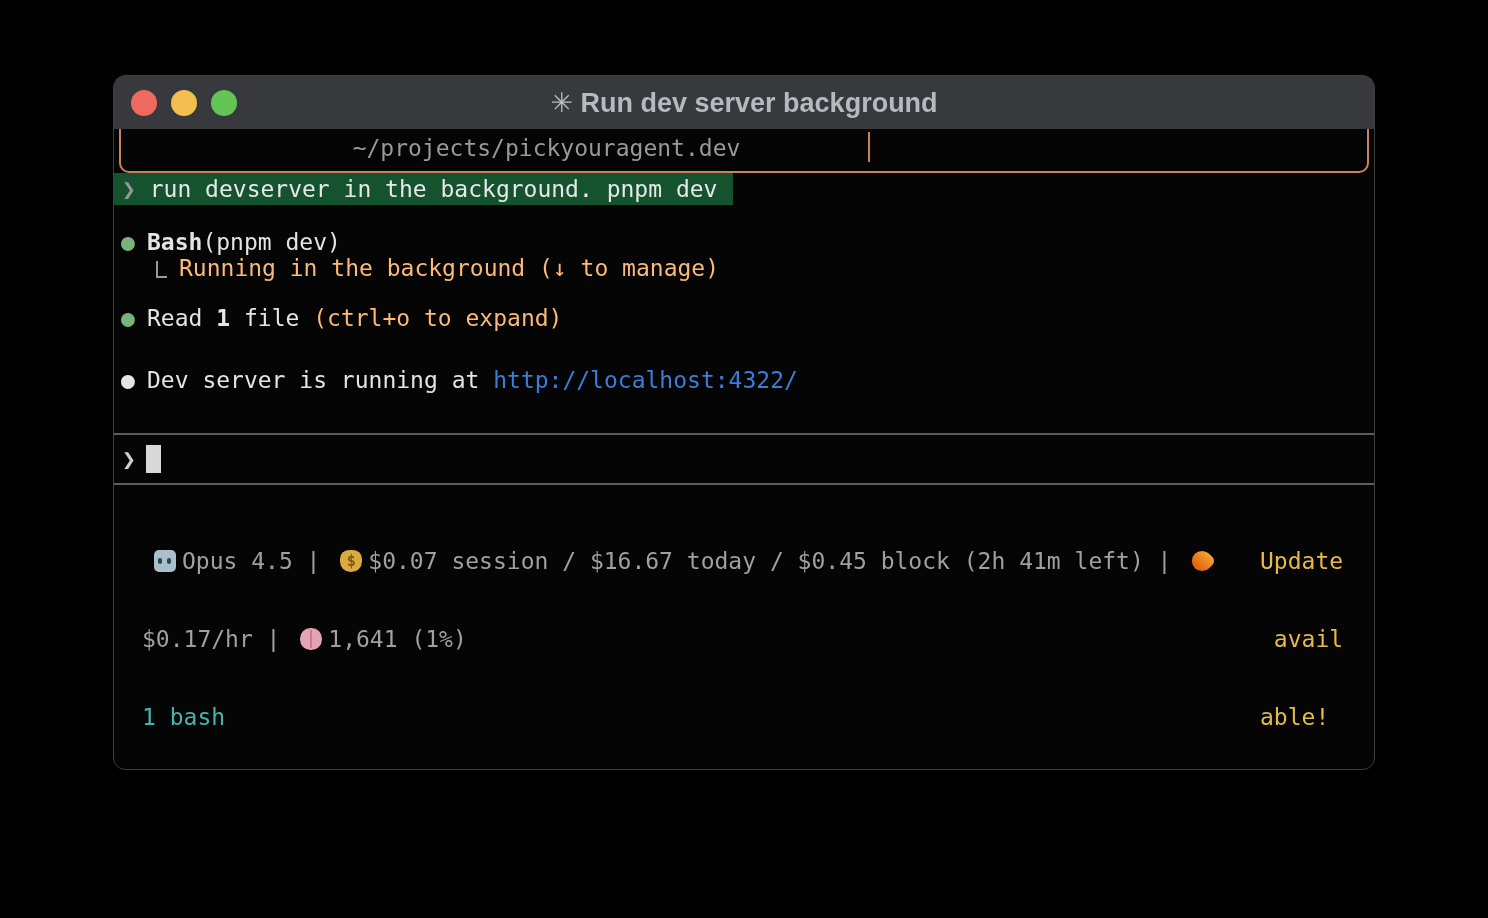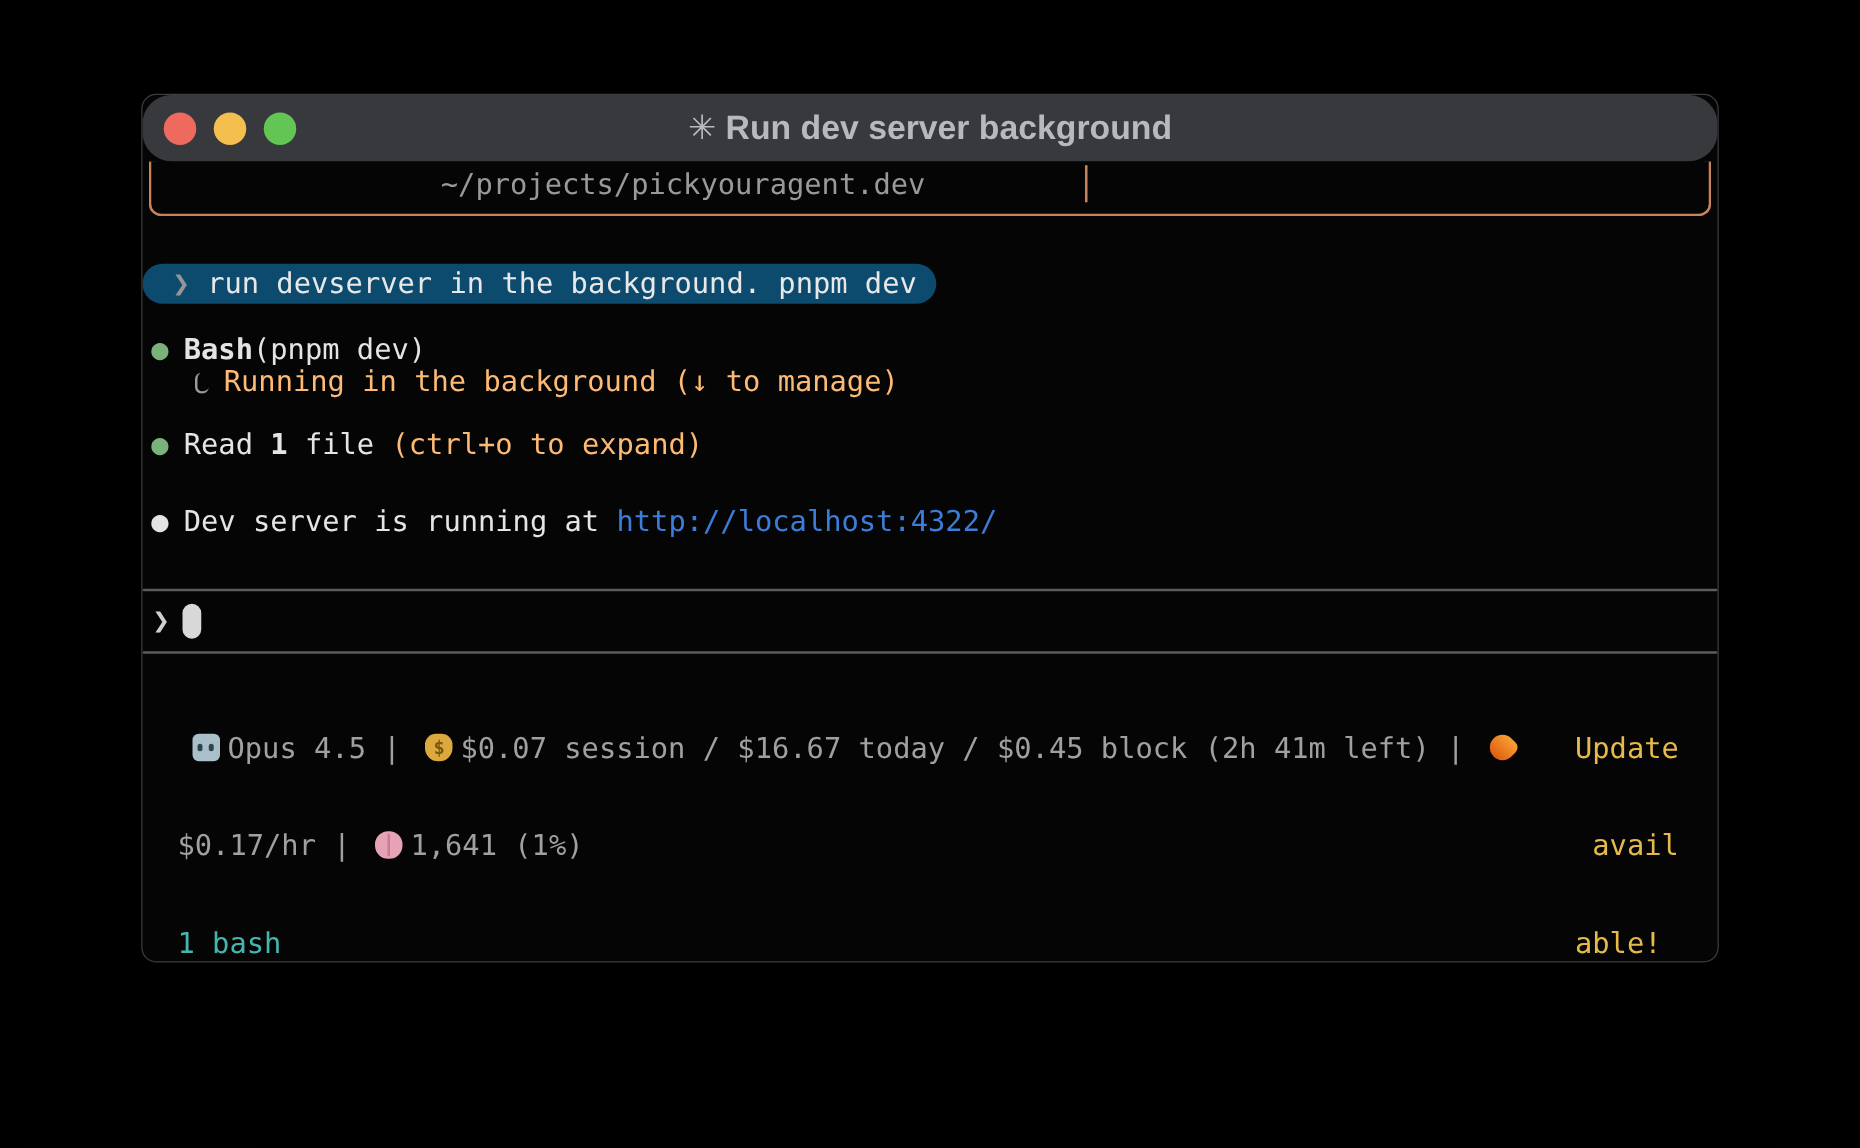--- a/index.html
+++ b/index.html
@@ -1,15 +1,15 @@
 <!DOCTYPE html>
 <html><head>
 <meta charset="utf-8">
 <style>
-  * { margin:0; padding:0; box-sizing:border-box;border-radius:23px; }
+  * { margin:0; padding:0; box-sizing:border-box; }
   html,body { width:1488px; height:918px; background:#000; overflow:hidden; }
   body { font-family:"DejaVu Sans Mono","Liberation Mono",monospace; }
 
   .window {
     position:absolute; left:113px; top:75px; width:1262px; height:695px;
     background:#050505; border:1px solid #3d3d3d; border-radius:12px;
     overflow:hidden; display:flex; flex-direction:column;
   }
 
   
@@ -43,22 +43,22 @@
   .cwd-path {
     position:absolute; left:0; top:6px; width:851px;
     text-align:center; color:#999;
   }
   .cwd-divider {
     position:absolute; left:747px; top:3px; width:2px; height:30px;
     background:#c9835c;
   }
 
   .user-prompt {
-    margin-top:38px; align-self:flex-start;
-    background:#0c4a6e; padding:3px 16px 3px 24px; color:#e8e8e8;
+    align-self:flex-start;
+    background:#14532d; padding:3px 16px 3px 8px; color:#e8e8e8;
   }
   .user-prompt .marker { color:#969696; }
 
   .line { padding-left:7px; }
   .bullet { display:inline-block; width:26px; }
   .bullet.green { color:#7ab37a; }
   .bullet.white { color:#e4e4e4; }
   .bold { font-weight:bold; }
   .gray { color:#fdba74; }
   .elbow {

